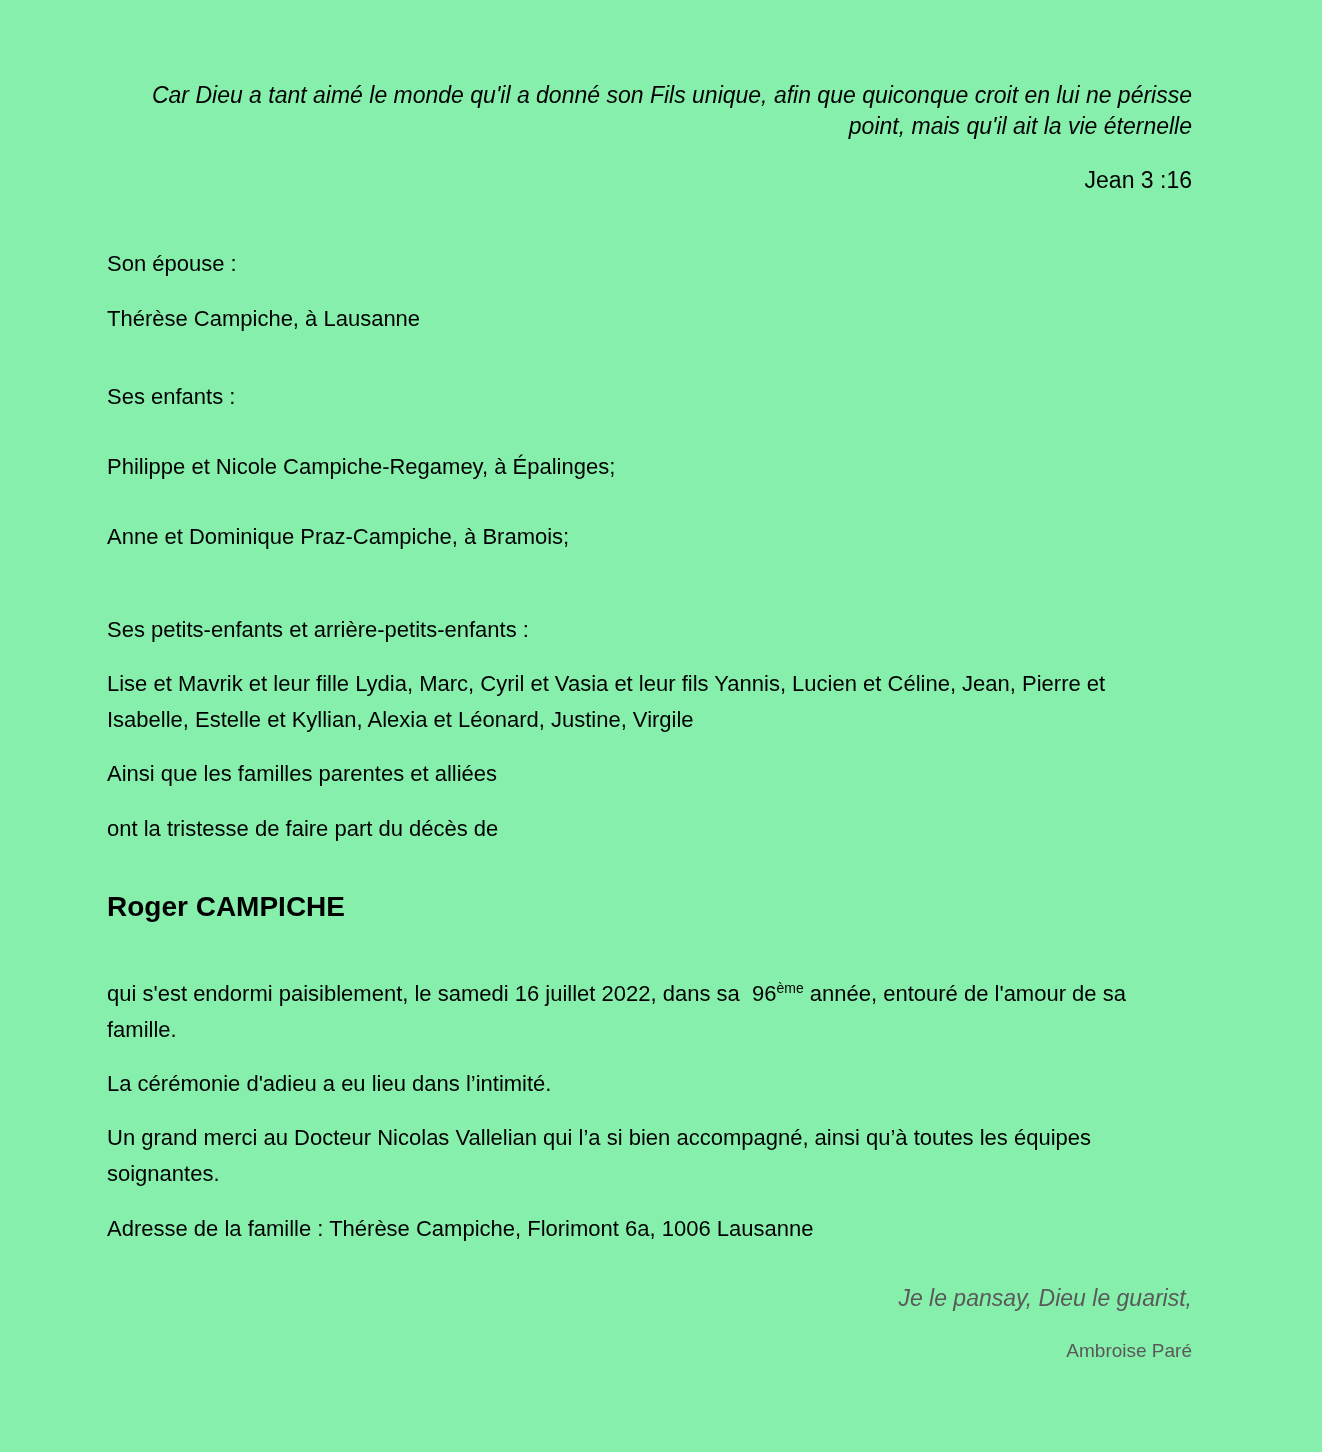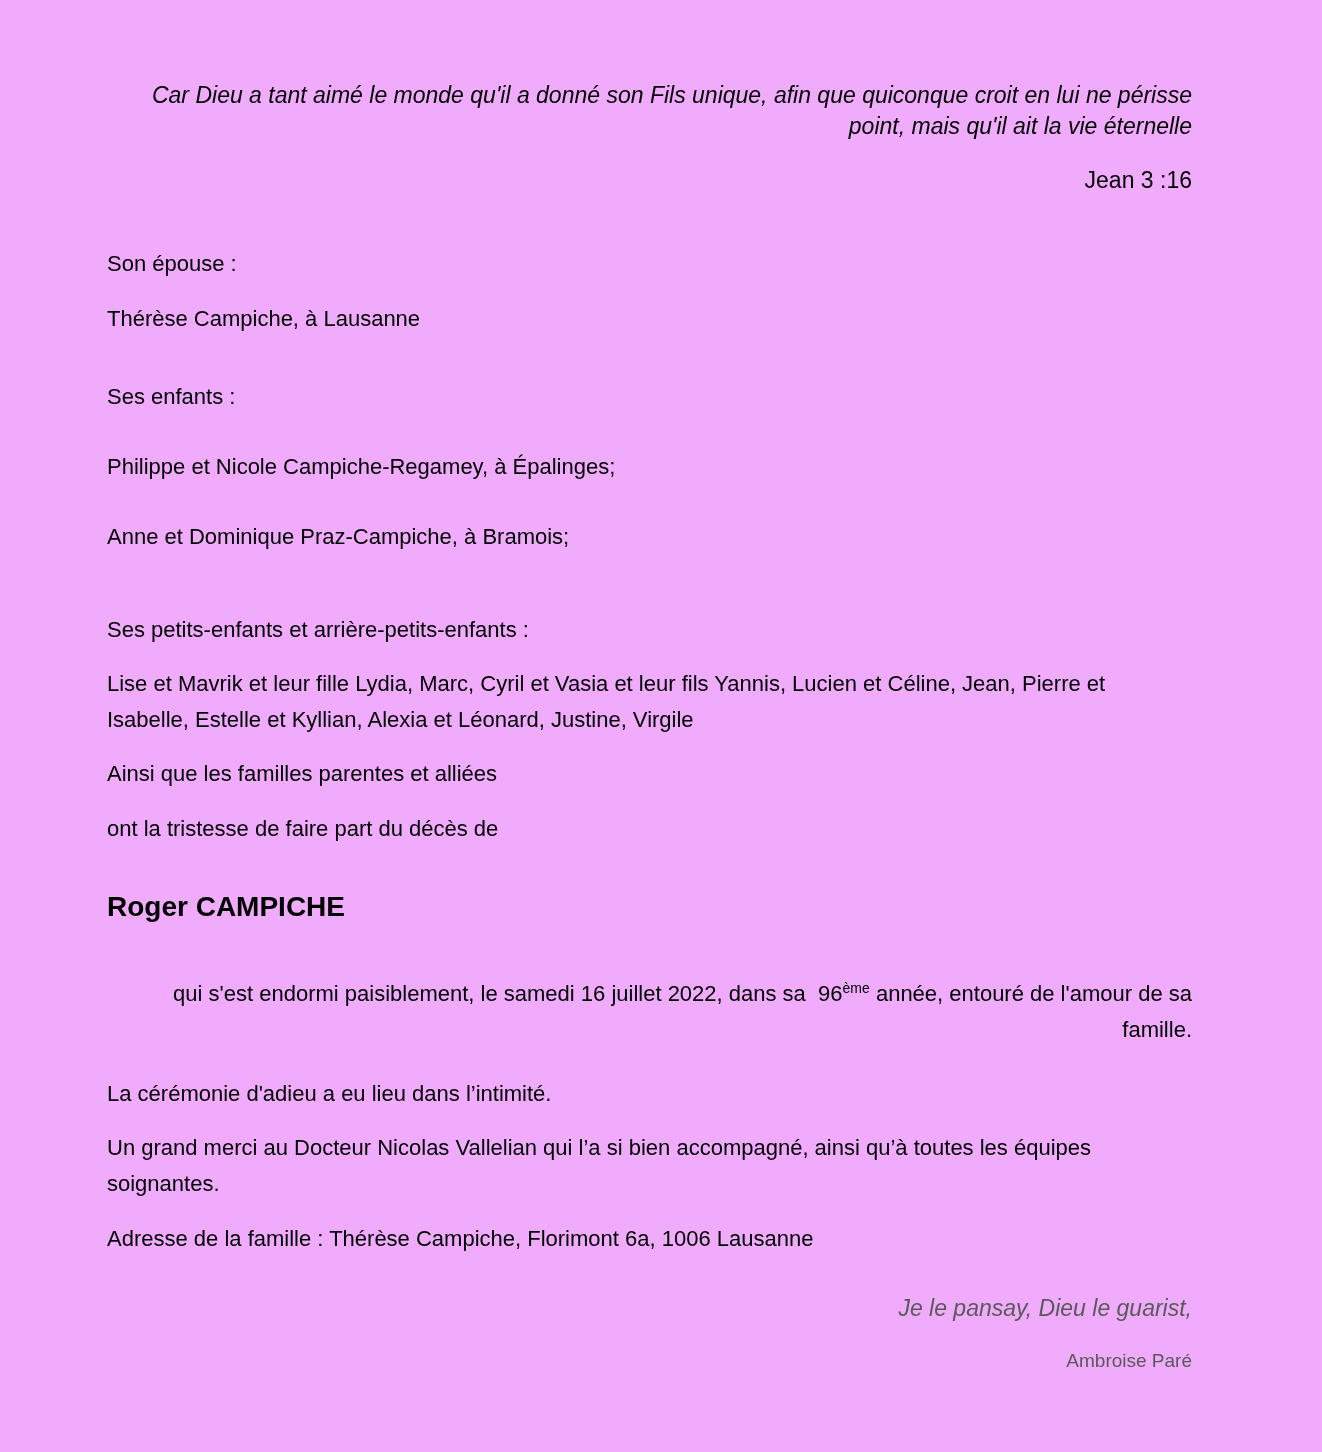--- a/index.html
+++ b/index.html
@@ -1,21 +1,21 @@
 <!DOCTYPE html>
 <html><head>
 <meta charset="utf-8">
 <style>
   * { margin: 0; padding: 0; box-sizing: border-box; }
   html, body { background: #ffffff; }
   .page {
     position: relative;
     width: 1322px;
     height: 1452px;
-    background: #f0abfc;
+    background: #86efac;
     font-family: "Liberation Sans", sans-serif;
     color: #000000;
     overflow: hidden;
   }
   .content {
     padding: 80px 130px 0 107px;
   }
   p { font-size: 22px; line-height: 36px; }
 
   .scripture {
@@ -40,23 +40,23 @@
   .families-line       { margin-top: 18px; }
   .announcement-line   { margin-top: 19px; }
 
   .deceased-name {
     margin-top: 36px;
     font-size: 28px;
     line-height: 48px;
     font-weight: bold;
   }
 
-  .death-paragraph   { margin-top: 45px; white-space: pre-wrap; text-align: right; }
+  .death-paragraph   { margin-top: 45px; white-space: pre-wrap; }
   .death-paragraph sup { font-size: 14px; line-height: 0; }
-  .ceremony-line     { margin-top: 28px; }
+  .ceremony-line     { margin-top: 18px; }
   .thanks-line       { margin-top: 18px; }
   .address-line      { margin-top: 19px; }
 
   .closing-quote {
     margin-top: 36px;
     text-align: right;
     font-style: italic;
     font-family: "Liberation Sans", "DejaVu Sans", sans-serif;
     font-size: 23px;
     line-height: 31px;

